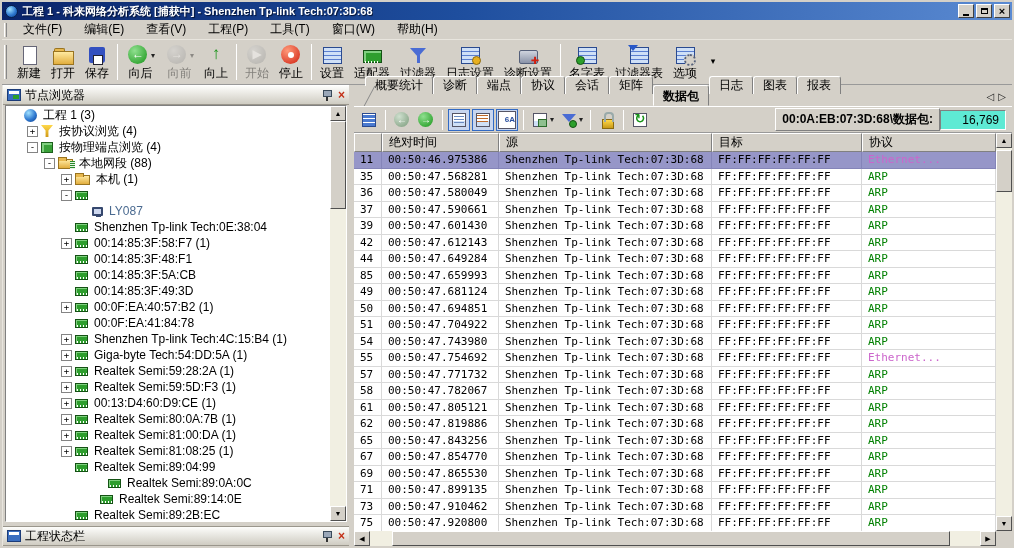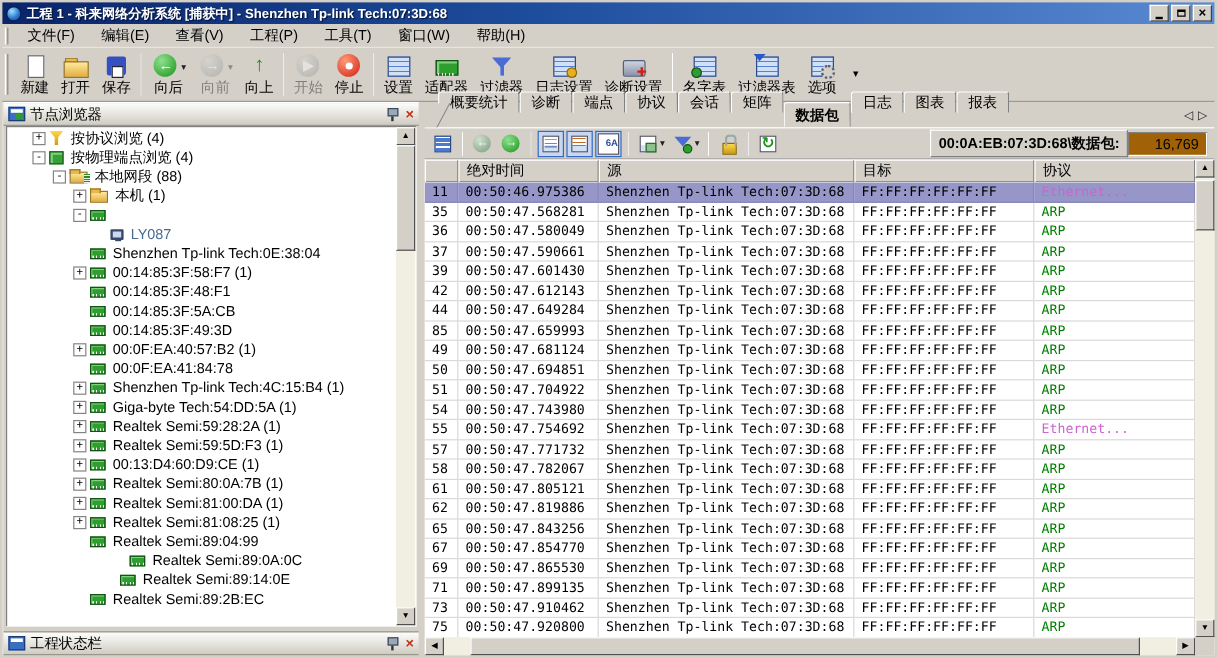--- a/index.html
+++ b/index.html
@@ -138,21 +138,21 @@
   .p-hex{background:#fff;border:1px solid #556;color:#2a50a0;font:bold 8px/16px "Liberation Sans",sans-serif;text-align:right}
   .p-columns::after{content:"";position:absolute;right:2px;bottom:2px;width:7px;height:6px;background:#8fc08f;border:1px solid #2a6a2a}
   .p-filter::before{content:"";position:absolute;left:2px;top:3px;border-left:7px solid transparent;border-right:7px solid transparent;border-top:8px solid #4a6cd4}
   .p-filter::after{content:"";position:absolute;right:1px;bottom:1px;width:6px;height:6px;border-radius:50%;background:#2ca02c;border:1px solid #145214}
   .p-lock::before{content:"";position:absolute;left:4px;top:8px;width:10px;height:8px;background:linear-gradient(#ffd84a,#c89a18);border:1px solid #8a6a10}
   .p-lock::after{content:"";position:absolute;left:6px;top:1px;width:6px;height:8px;border:2px solid #9aa;border-bottom:none;border-radius:4px 4px 0 0}
   .p-refresh::before{content:"";position:absolute;inset:2px;background:#fff;border:1px solid #556}
   .p-refresh .g2{color:#189418;font-size:13px;line-height:16px}
   .counter{margin-left:auto;display:flex;align-items:center;margin-right:2px}
   .clabel{background:#d4d0c8;border:1px solid;border-color:#fff #808080 #808080 #fff;padding:2px 6px;font-weight:bold;white-space:nowrap}
-  .cvalue{width:66px;background:#a16207;border:1px solid;border-color:#808080 #fff #fff #808080;padding:2px 6px 2px 2px;text-align:right}
+  .cvalue{width:66px;background:#5eead4;border:1px solid;border-color:#808080 #fff #fff #808080;padding:2px 6px 2px 2px;text-align:right}
 
   
   .tablewrap{flex:1;display:flex;min-height:0;background:#fff}
   .tcol{flex:1;display:flex;flex-direction:column;min-width:0}
   .thead{height:19px;flex:none;display:flex;background:#d4d0c8}
   .th{border:1px solid;border-color:#fff #808080 #808080 #fff;padding:2px 6px;white-space:nowrap;overflow:hidden;line-height:13px}
   .tbody{height:379px;flex:none;overflow:hidden;background:#fff}
   .tr{display:flex;height:16.5px;font:11px/15.5px "DejaVu Sans Mono","Liberation Mono",monospace;white-space:nowrap}
   .td{border-right:1px solid #d9d9d9;border-bottom:1px solid #d9d9d9;padding:0 6px;overflow:hidden}
   .c0{width:28px;flex:none}
@@ -324,20 +324,25 @@
       <div class="dockhdr">
         <i class="hicon nb"></i>
         <span>节点浏览器</span>
         <span class="hbtns">
           <i class="pin"></i>
           <span class="xred">×</span>
         </span>
       </div>
       <div class="treewrap">
         <div class="tree">
+            <div class="trow2" style="padding-left: 4px;">
+              <span class="exp none"></span>
+              <i class="tico t-project"></i>
+              <span class="tlabel2">工程 1 (3)</span>
+            </div>
             <div class="trow2" style="padding-left: 21px;">
               <span class="exp">+</span>
               <i class="tico t-proto-cat"></i>
               <span class="tlabel2">按协议浏览 (4)</span>
             </div>
             <div class="trow2" style="padding-left: 21px;">
               <span class="exp">-</span>
               <i class="tico t-phys-cat"></i>
               <span class="tlabel2">按物理端点浏览 (4)</span>
             </div>

